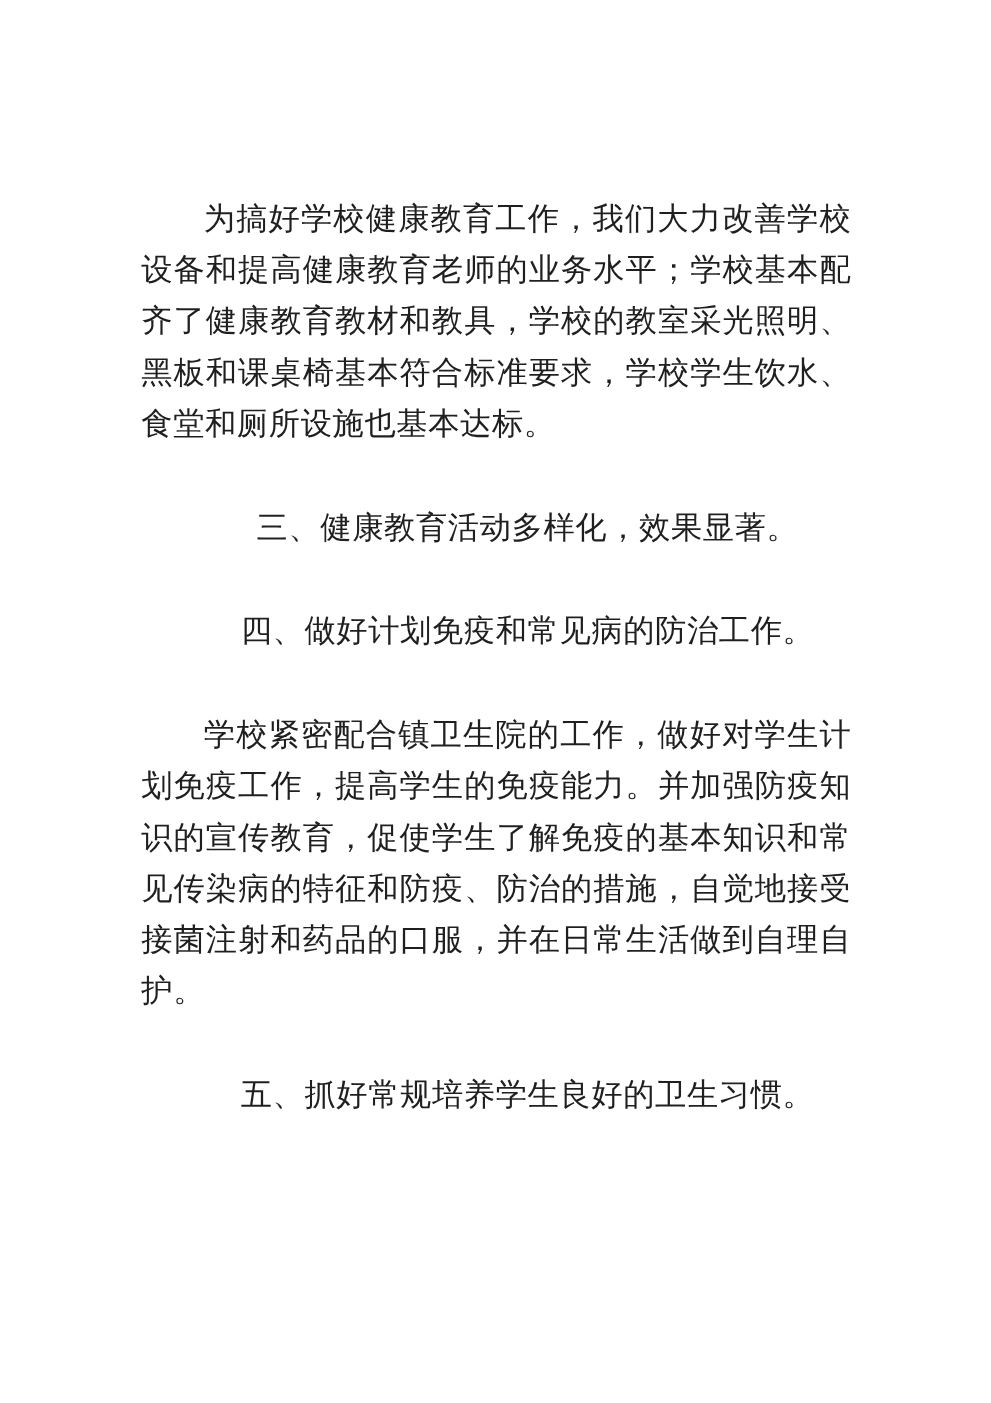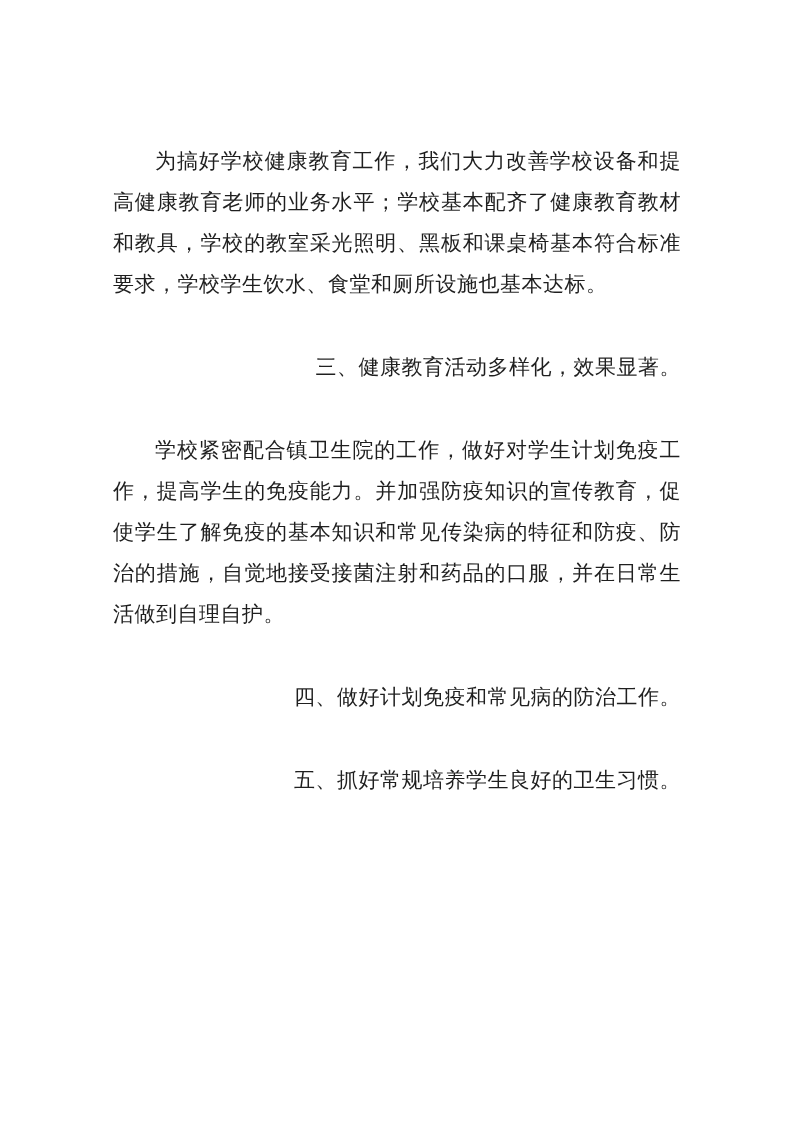--- a/index.html
+++ b/index.html
@@ -14,40 +14,40 @@
     font-family: "Liberation Serif", "DejaVu Serif", serif;
   }
   .page {
     box-sizing: border-box;
     width: 793px;
     height: 1122px;
     background: #ffffff;
     padding: 139px 112px 0 113px;
   }
   .doc-block {
-    margin: 2px 0 42px 0;
-    font-size: 21px;
+    margin: 16px 0 42px 0;
+    font-size: 25px;
     line-height: 41px;
     color: #1f1f1f;
     text-indent: 2em;
     text-align: justify;
     letter-spacing: 0.5px;
     word-break: break-all;
   }
   .doc-block.heading {
-    text-align: right;
+    text-align: center;
   }
 </style>
 </head>
 <body>
 
 <div class="page">
   <p class="doc-block">为搞好学校健康教育工作，我们大力改善学校设备和提高健康教育老师的业务水平；学校基本配齐了健康教育教材和教具，学校的教室采光照明、黑板和课桌椅基本符合标准要求，学校学生饮水、食堂和厕所设施也基本达标。</p>
 
   <p class="doc-block heading">三、健康教育活动多样化，效果显著。</p>
 
 
+  <p class="doc-block heading">四、做好计划免疫和常见病的防治工作。</p>
+
   <p class="doc-block">学校紧密配合镇卫生院的工作，做好对学生计划免疫工作，提高学生的免疫能力。并加强防疫知识的宣传教育，促使学生了解免疫的基本知识和常见传染病的特征和防疫、防治的措施，自觉地接受接菌注射和药品的口服，并在日常生活做到自理自护。</p>
-
-  <p class="doc-block heading">四、做好计划免疫和常见病的防治工作。</p>
 
   <p class="doc-block heading">五、抓好常规培养学生良好的卫生习惯。</p>
 </div>
 
 </body></html>

